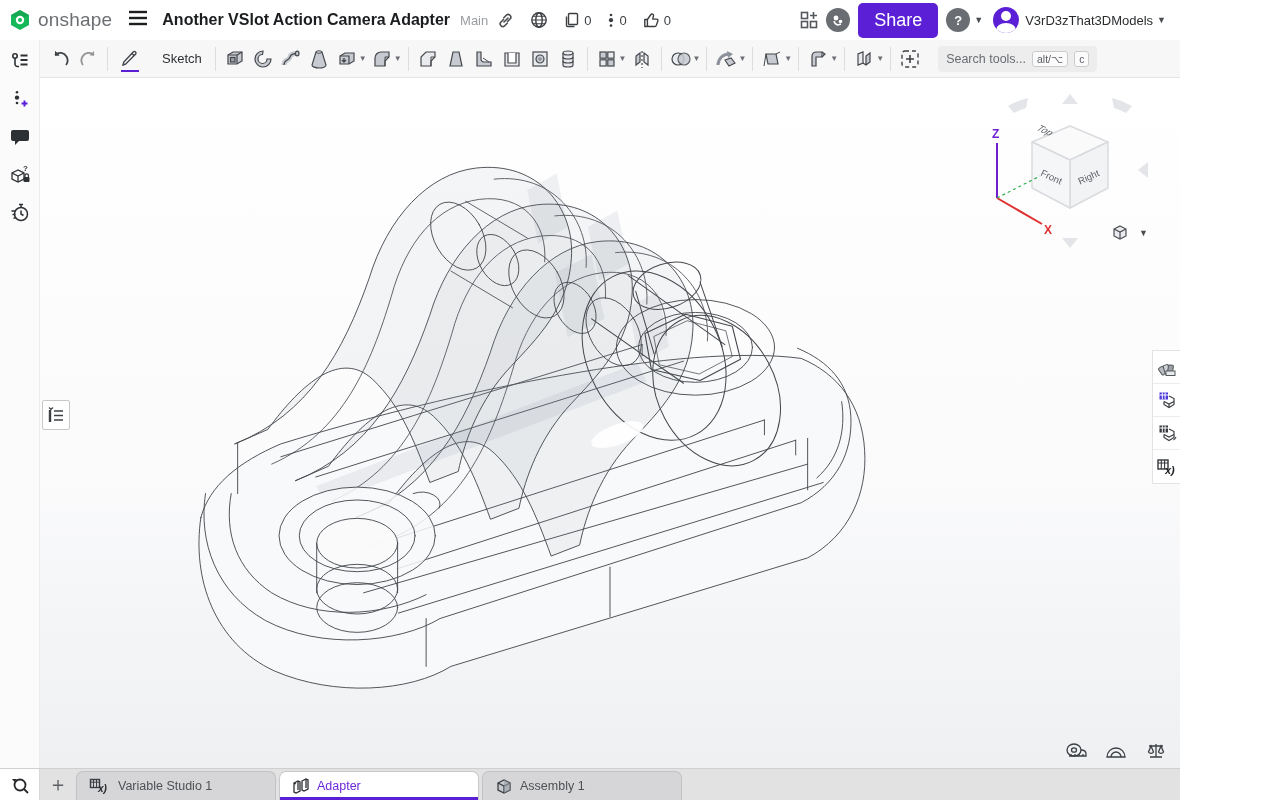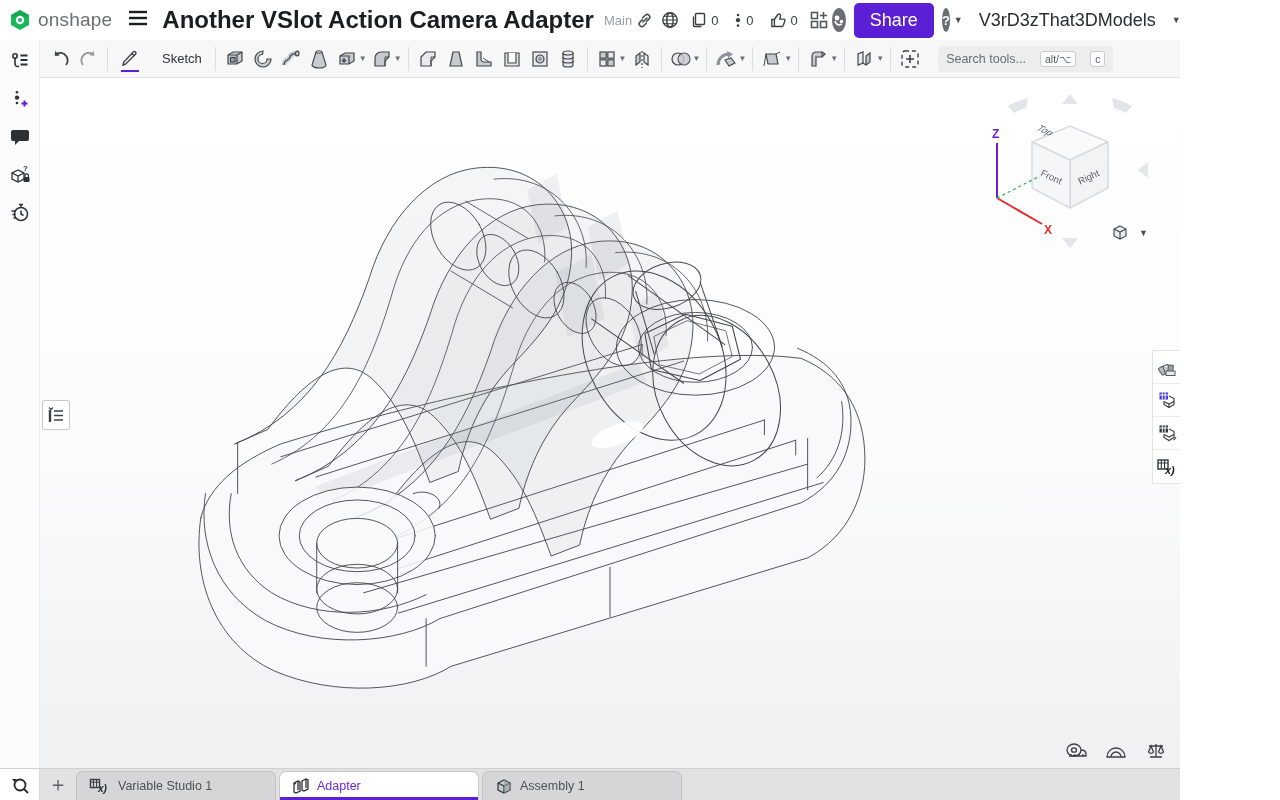--- a/index.html
+++ b/index.html
@@ -6,50 +6,50 @@
   html,body { width:1280px; height:800px; overflow:hidden; }
   body { font-family:"Liberation Sans", sans-serif; background:#fff; }
   .app { position:relative; width:1180px; height:800px; background:#fff; overflow:hidden; }
 
   
   .topbar { position:absolute; top:0; left:0; right:0; height:40px; background:#fff;
             display:flex; align-items:center; padding:0 10px 0 8px; z-index:30; }
   .logo { display:flex; align-items:center; gap:6px; }
   .logo-text { font-size:19px; color:#6b6f73; letter-spacing:.2px; }
   .hamburger { margin:0 14px 0 16px; cursor:pointer; }
-  .doc-title { font-size:24px; font-weight:bold; color:#1b1d1f; margin-right:10px; white-space:nowrap; }
+  .doc-title { font-size:16px; font-weight:bold; color:#1b1d1f; margin-right:10px; white-space:nowrap; }
   .ws-name { font-size:13px; color:#9a9da0; }
   .hd-ic { display:flex; align-items:center; justify-content:center; width:26px; height:26px; margin:0 4px; }
   .stat { display:flex; align-items:center; gap:4px; margin:0 8px; font-size:13px; color:#3c3f42; }
   .spacer { flex:1; }
   .share-btn { background:#5b1fd6; color:#fff; font-size:18px; border:none; border-radius:5px;
                padding:7px 16px; margin:0 8px; cursor:pointer; }
   .circle-btn { width:24px; height:24px; border-radius:50%; background:#6a6e72; color:#fff;
                 display:flex; align-items:center; justify-content:center; font-size:13px; font-weight:bold; }
   .caret { font-size:9px; color:#4a4d50; margin:0 4px; }
   .avatar { width:26px; height:26px; border-radius:50%; background:#5b1fd6; position:relative; overflow:hidden; margin-left:6px; }
   .avatar::before { content:""; position:absolute; top:4px; left:8px; width:10px; height:10px; border-radius:50%; background:#fff; }
   .avatar::after { content:""; position:absolute; top:16px; left:3px; width:20px; height:14px; border-radius:50%; background:#fff; }
-  .username { font-size:18px; color:#2a2c2e; margin:0 12px 0 6px; }
+  .username { font-size:13px; color:#2a2c2e; margin:0 0 0 6px; }
 
   
   .toolbar { position:absolute; top:40px; left:40px; right:0; height:38px; background:#f7f7f8;
              border-bottom:1px solid #e3e4e6; display:flex; align-items:center; padding:0 6px; z-index:20; }
   .tbtn { display:flex; align-items:center; justify-content:center; height:30px; min-width:28px;
           border-radius:3px; cursor:pointer; color:#4b4f54; }
   .tb-chev { font-size:8px; color:#6b6f74; margin:0 1px 0 -2px; cursor:pointer; }
   .tb-div { width:1px; height:24px; background:#dcdDe0; background:#dcdde0; margin:0 5px; }
   .sketch-btn { display:flex; align-items:center; gap:24px; padding:0 8px; position:relative; }
   .sketch-btn::after { content:""; position:absolute; left:8px; bottom:2px; width:18px; height:2px; background:#5b1fd6; }
   .sketch-label { font-size:13px; color:#2d2f31; }
   .search-tools { display:flex; align-items:center; gap:6px; background:#ededee; border-radius:4px;
                   padding:5px 8px; margin-left:14px; cursor:text; }
   .search-tools .ph { font-size:12.5px; color:#696d72; }
   .kbd { font-size:10.5px; color:#5a5e63; background:#fbfbfc; border:1px solid #c9cccf;
-         border-radius:3px; padding:1px 4px;margin-left:8px; }
+         border-radius:3px; padding:1px 4px; }
 
   
   .sidebar { position:absolute; top:40px; left:0; bottom:32px; width:40px; background:#fbfbfc;
              border-right:1px solid #ececee; display:flex; flex-direction:column; align-items:center;
              padding-top:8px; gap:12px; z-index:25; }
   .sbtn { width:30px; height:26px; display:flex; align-items:center; justify-content:center;
           border-radius:3px; cursor:pointer; }
 
   
   .canvas { position:absolute; top:78px; left:40px; right:0; bottom:32px;

